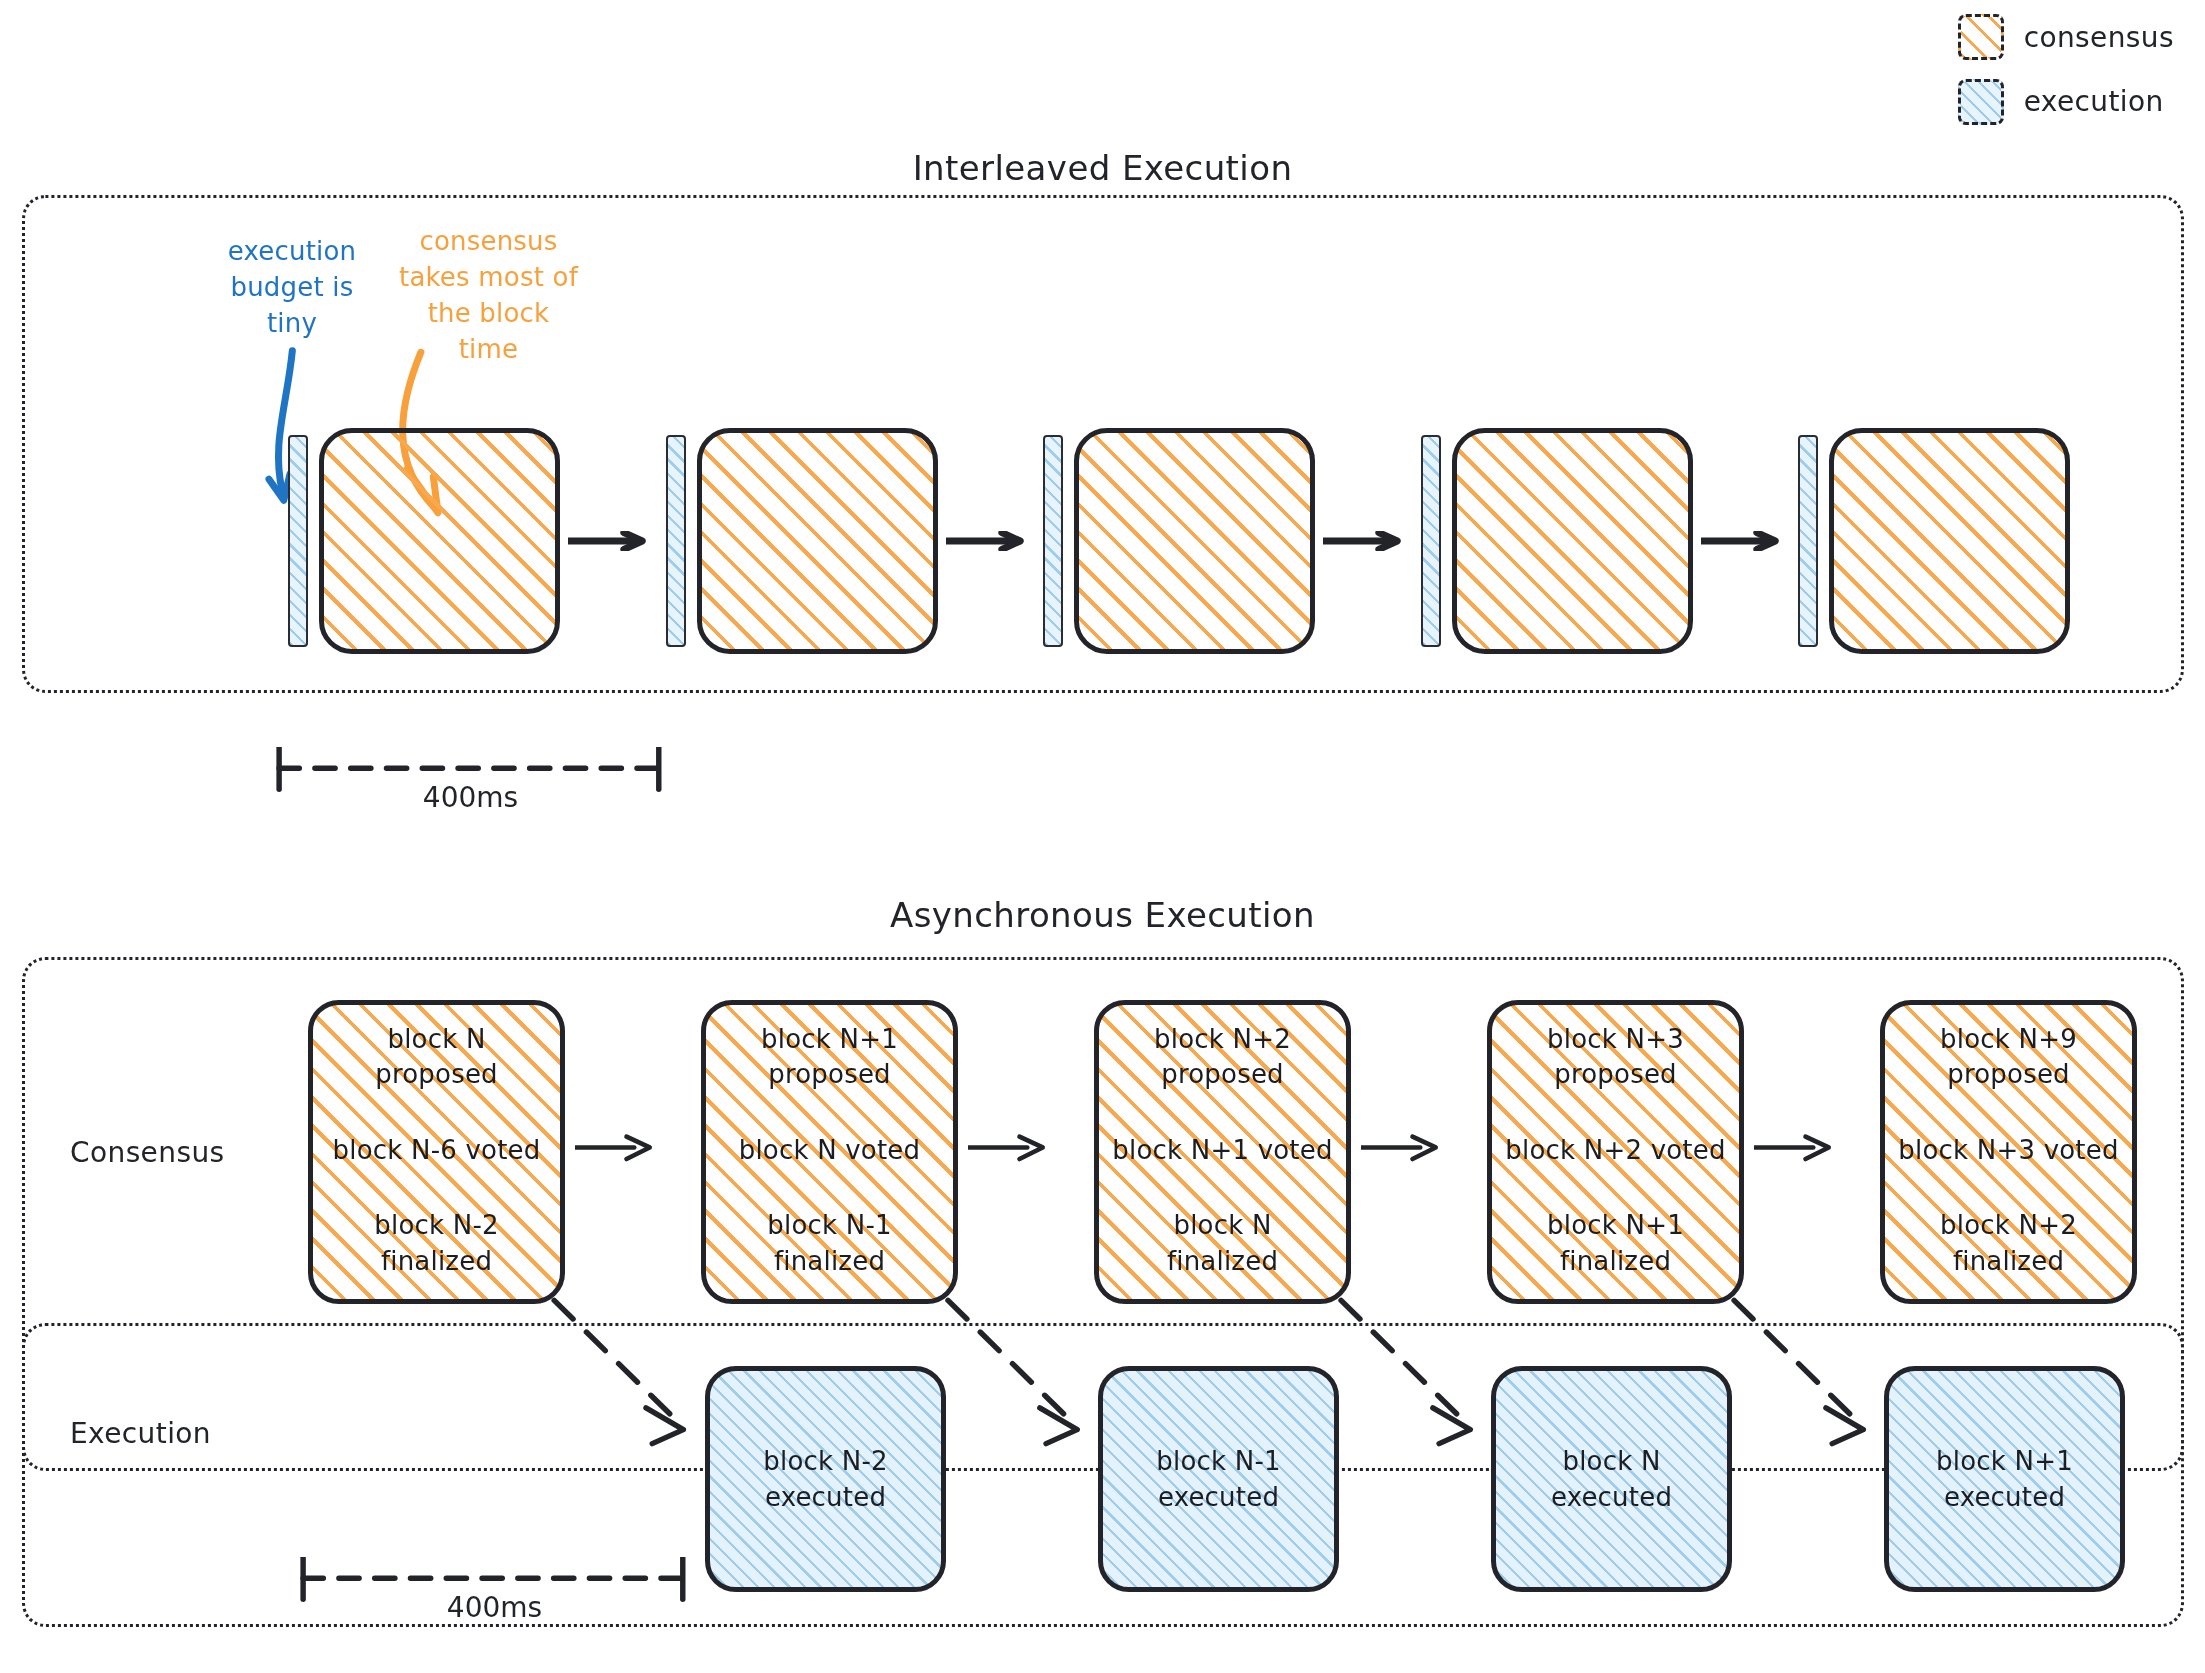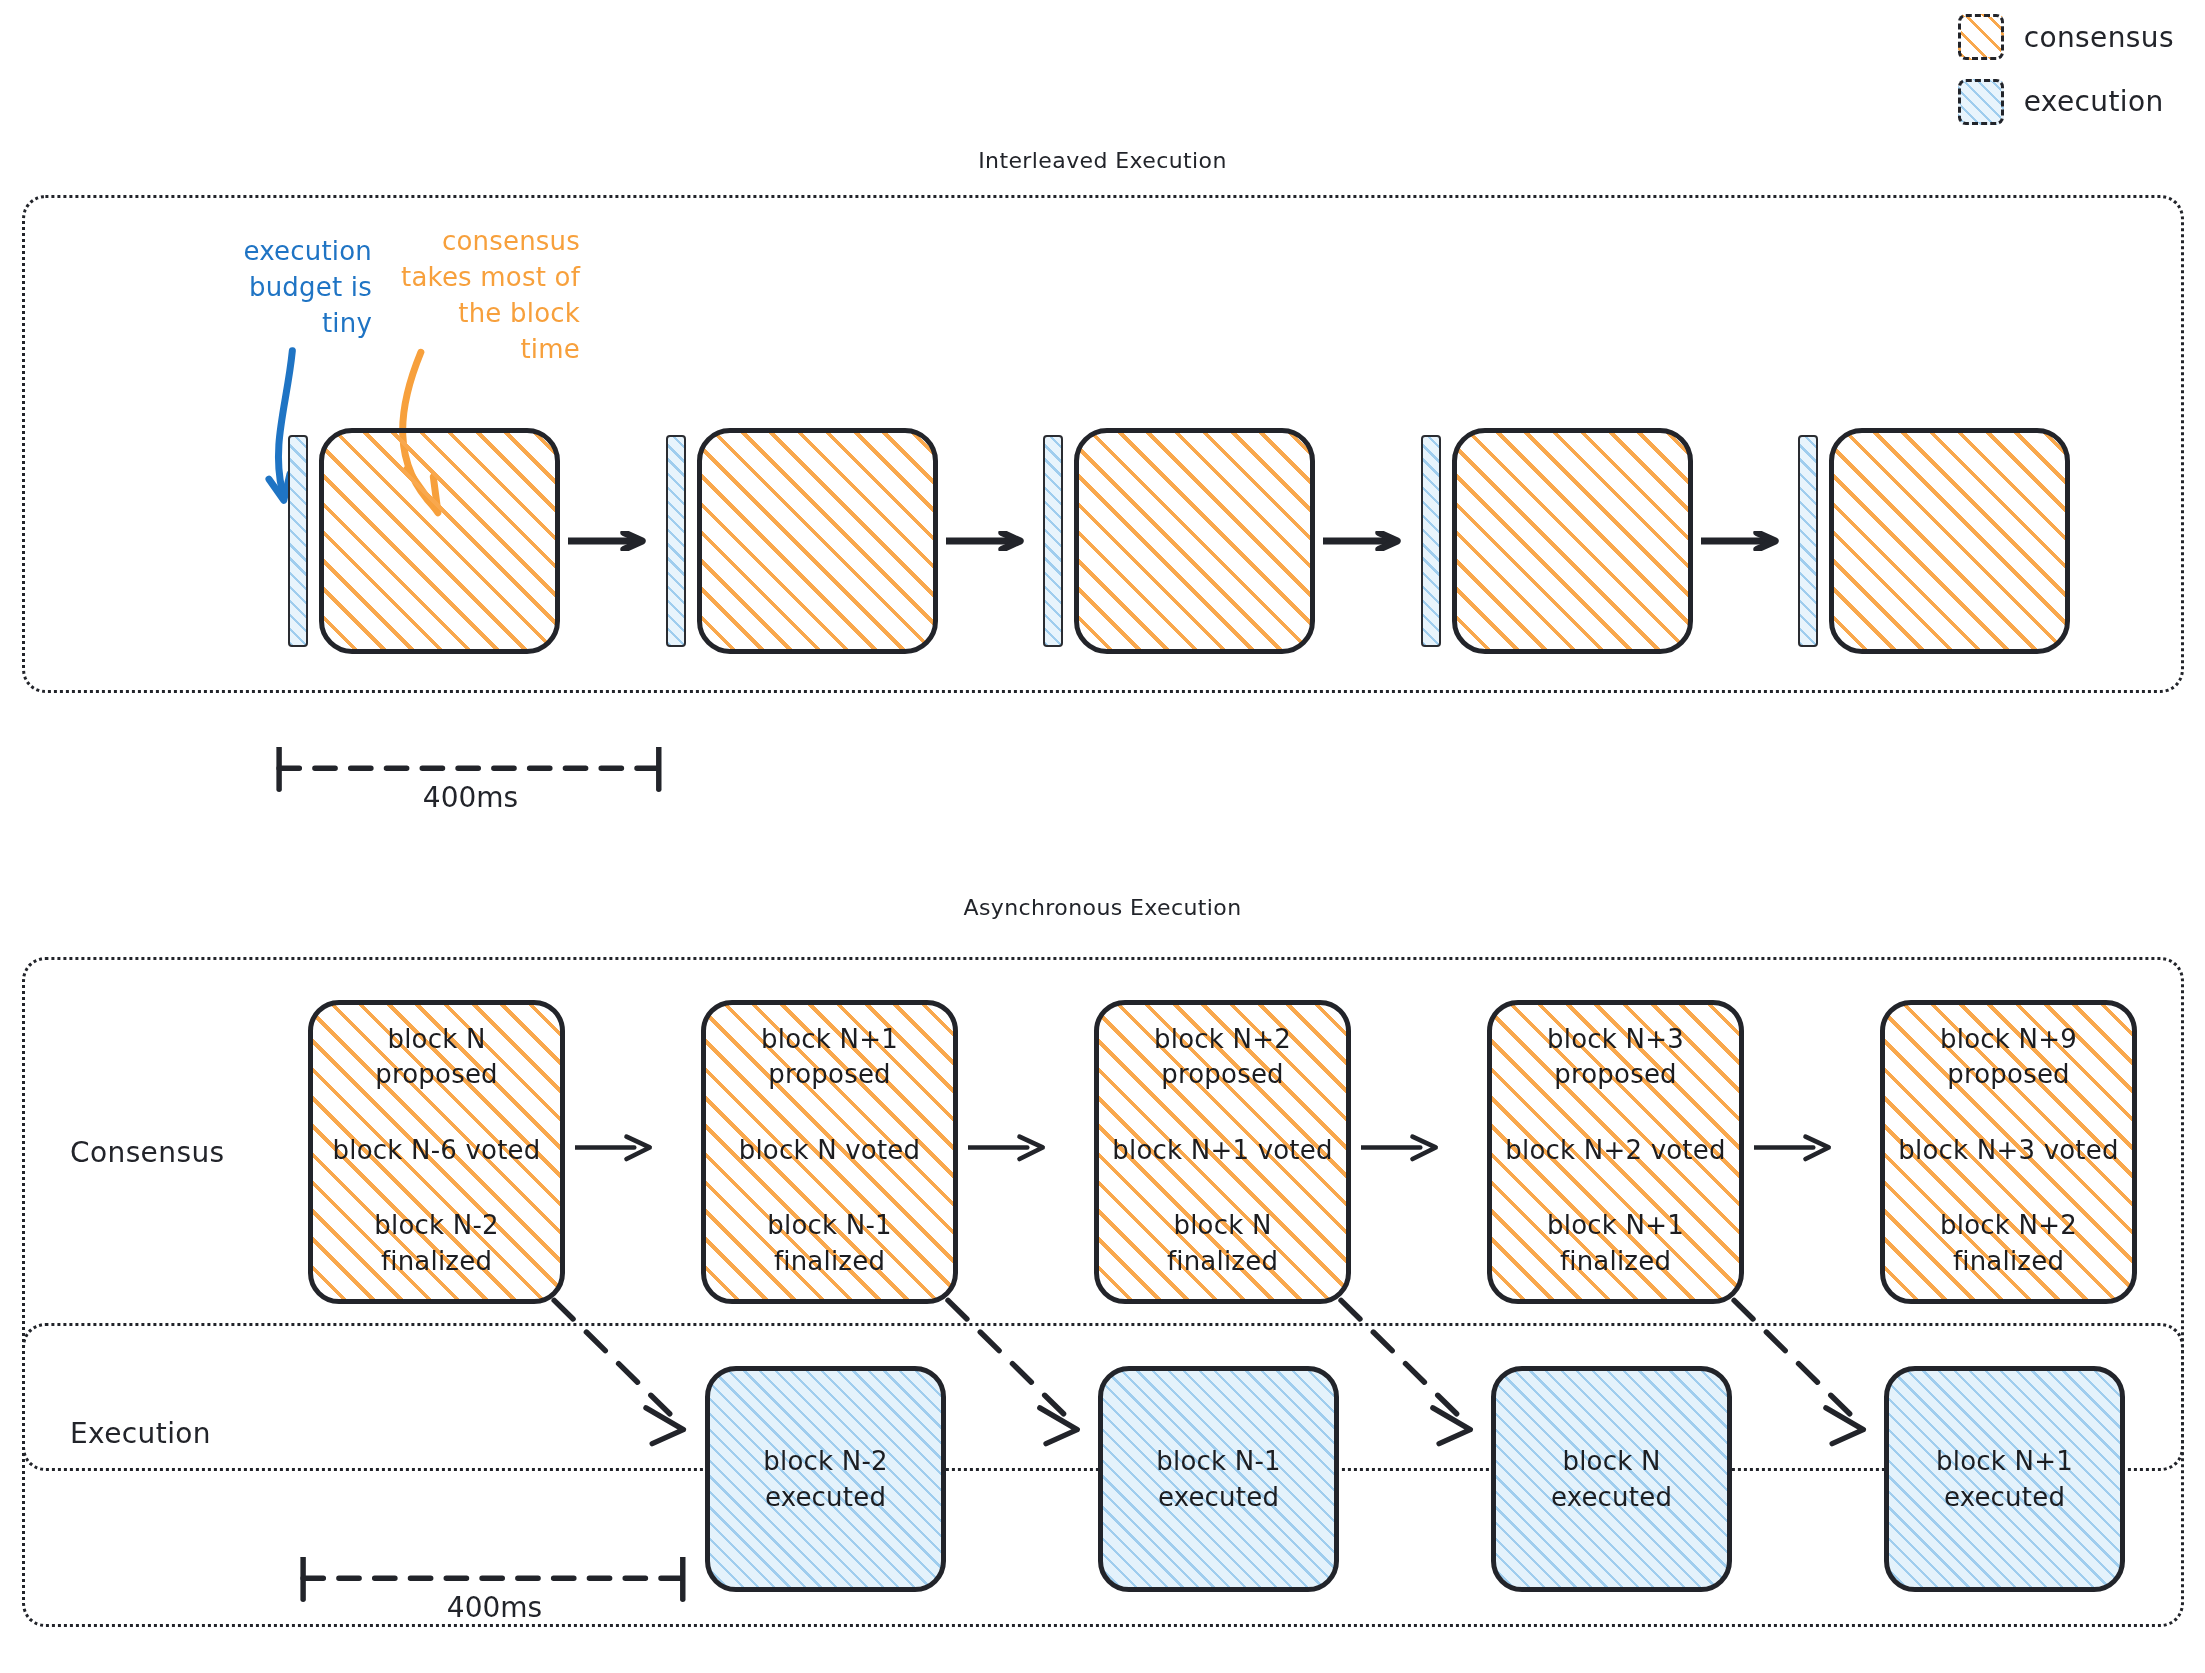--- a/index.html
+++ b/index.html
@@ -48,21 +48,21 @@
     font-size: 28px;
     color: #22242a;
     letter-spacing: 0.4px;
   }
 
   
   .section-title {
     position: absolute;
     width: 100%;
     text-align: center;
-    font-size: 22px;
+    font-size: 34px;
     color: #22242a;
     letter-spacing: 0.4px;
   }
   #title-interleaved { top: 148px; }
   #title-async       { top: 895px; }
 
   
   .frame {
     position: absolute;
     border: 3.1px dotted #22242a;
@@ -115,21 +115,21 @@
     top: 107px;
     width: 87px;
     height: 20px;
   }
 
   
   .annot {
     position: absolute;
     font-size: 26px;
     line-height: 1.38;
-    text-align: right;
+    text-align: center;
     letter-spacing: 0.2px;
   }
   #annot-execution { left: 212px; top: 234px; width: 160px; color: #1F74C4; }
   #annot-consensus { left: 397px; top: 224px; width: 183px; color: #F7A03C; }
 
   
   .ruler { position: absolute; }
   .ruler-label {
     position: absolute;
     width: 100%;

